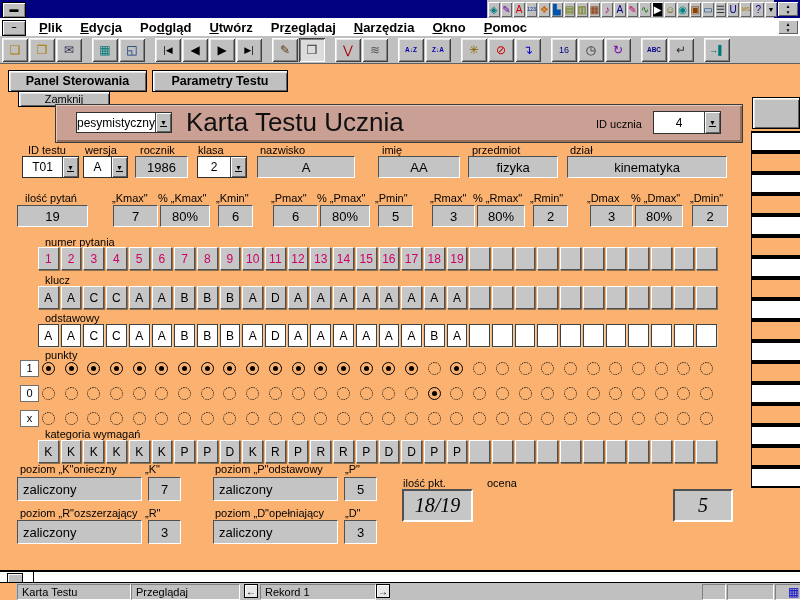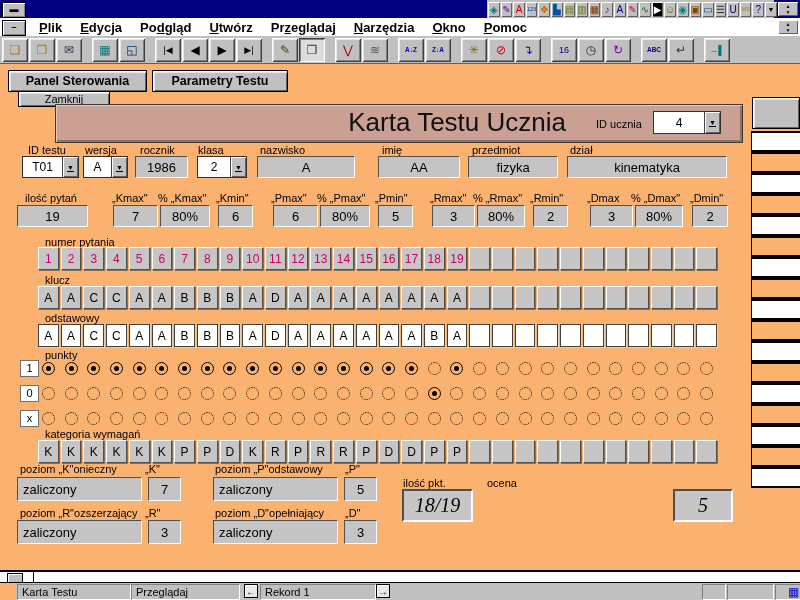--- a/index.html
+++ b/index.html
@@ -38,21 +38,21 @@
     box-shadow:inset 1px 1px 0 #404040,inset -1px -1px 0 #fff,inset 2px 2px 0 #808080;}
   .tb-btn .smal{font-size:9px;}
   .tb-btn .tiny{font-size:6.5px;font-weight:bold;letter-spacing:0;}
   
   .form{position:absolute;left:0;top:64px;width:800px;height:506px;background:#FBB271;}
   .btn3d{position:absolute;background:#c0c0c0;border:1px solid #000;
     box-shadow:inset 1px 1px 0 #fff,inset 2px 2px 0 #e4e4e4,inset -1px -1px 0 #606060;
     font-weight:bold;font-size:12.5px;display:flex;align-items:center;justify-content:center;}
   .band{position:absolute;left:55px;top:40px;width:686px;height:37px;background:#CBA094;
     border:1px solid #3a3a3a;box-shadow:inset 1px 1px 0 #e3cabe,inset -2px -2px 0 #96705f;}
-  .band-title{position:absolute;left:130px;right:176px;top:2px;text-align:right;
+  .band-title{position:absolute;left:130px;right:167px;top:2px;text-align:left;
     font-size:26px;color:#101010;white-space:nowrap;}
   .flabel{position:absolute;font-size:11px;white-space:nowrap;}
   .combo{position:absolute;height:22px;display:flex;background:#fff;border:1px solid #303030;
     box-sizing:border-box;}
   .combo .val{flex:1;display:flex;align-items:center;justify-content:center;font-size:12px;overflow:hidden;}
   .combo .dd{width:15px;background:#c0c0c0;border-left:1px solid #404040;
     box-shadow:inset 1px 1px 0 #fff,inset -1px -1px 0 #606060;display:flex;align-items:center;
     justify-content:center;font-size:7px;text-decoration:underline;}
   .gbox{position:absolute;height:22px;background:#c4c4c4;border:1px solid;
     border-color:#505050 #fff #fff #505050;box-sizing:border-box;display:flex;align-items:center;
@@ -244,20 +244,24 @@
       </div>
     </div>
 
   <div class="form">
 
     <div class="btn3d" style="left:8px;top:6px;width:137px;height:20px">Panel Sterowania</div>
     <div class="btn3d" style="left:152px;top:6px;width:134px;height:20px">Parametry Testu</div>
     <div class="btn3d" style="left:18px;top:27px;width:90px;height:14px;font-size:11px;font-weight:normal">Zamknij</div>
 
     <div class="band">
+      <div class="combo" style="left:20px;top:7px;width:96px;height:21px">
+        <div class="val">pesymistyczny</div>
+        <div class="dd">▼</div>
+      </div>
       <div class="band-title">Karta Testu Ucznia</div>
       <div class="flabel" style="left:540px;top:13px">ID ucznia</div>
       <div class="combo" style="left:597px;top:6px;width:68px;height:23px">
         <div class="val">4</div>
         <div class="dd">▼</div>
       </div>
     </div>
 
     <div class="btn3d" style="left:752px;top:33px;width:46px;height:30px"></div>
 

